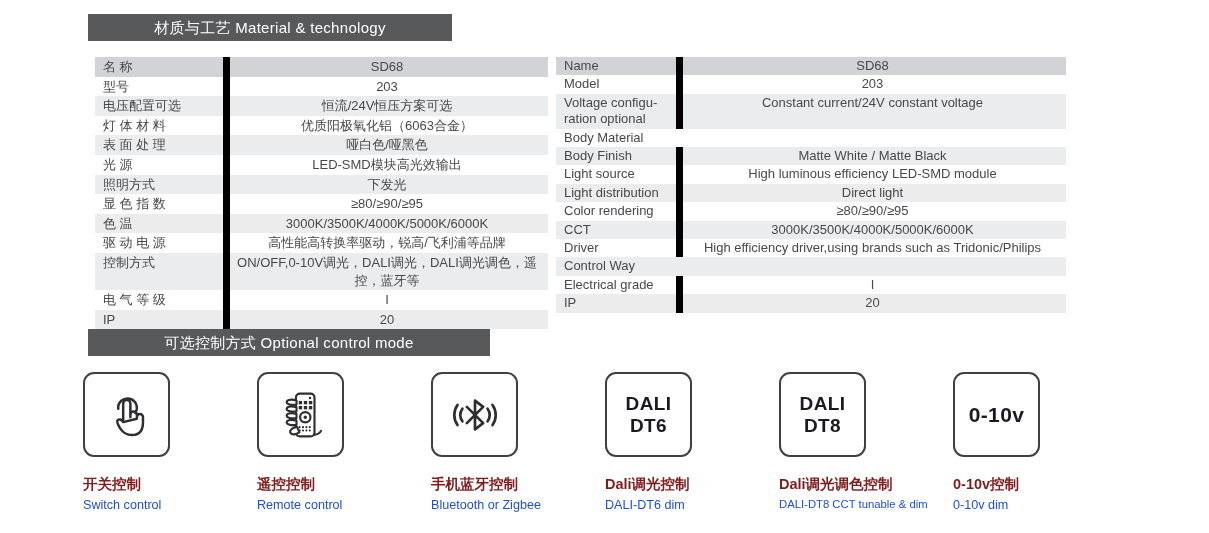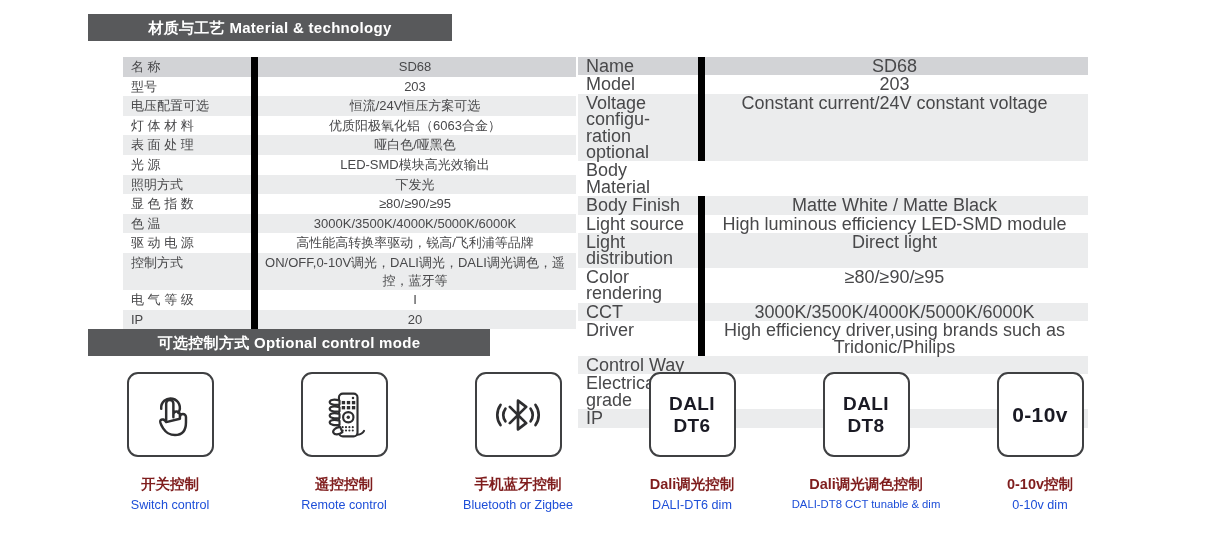--- a/index.html
+++ b/index.html
@@ -3,43 +3,43 @@
 <meta charset="utf-8">
 <style>
   * { margin:0; padding:0; box-sizing:border-box; }
   html,body { background:#ffffff; }
   body { font-family:"Liberation Sans","DejaVu Sans",sans-serif; }
   .page { position:relative; width:1209px; height:533px; background:#ffffff; overflow:hidden; }
 
   
   .section-bar {
     position:absolute; height:27px; background:#58595B; color:#ffffff;
-    font-size:15px; font-weight:bold; line-height:27px; text-align:center;
+    font-size:15px; font-weight:normal; line-height:27px; text-align:center;
     letter-spacing:.3px;
   }
   .bar-material { left:88px; top:14px; width:364px; }
   .bar-control  { left:88px; top:329px; width:402px; }
 
   
   .spec-table { position:absolute; top:57px; color:#48484A; }
-  .spec-table-cn { left:95px;  width:453px; font-size:13px;margin-left:28px; }
-  .spec-table-en { left:578px; width:510px; font-size:18px; }
+  .spec-table-cn { left:95px;  width:453px; font-size:13px; }
+  .spec-table-en { left:556px; width:510px; font-size:13px; }
   .spec-row { display:flex; align-items:stretch; }
   .spec-table .spec-row:nth-child(odd) { background:#EBECED; }
   .spec-table .spec-row:first-child   { background:#D2D3D6; }
   .spec-label, .spec-value { padding:1px 4px 1px 8px; white-space:pre-line; }
   .spec-table-cn .spec-label, .spec-table-cn .spec-value { line-height:17.6px; }
   .spec-table-en .spec-label, .spec-table-en .spec-value { line-height:16.4px; }
   .spec-label { flex:0 0 128px; }
   .spec-table-en .spec-label { flex:0 0 120px; }
   .spec-value { flex:1 1 auto; border-left:7px solid #000000; padding-left:0;text-align:center; }
 
   
   .control-modes { position:absolute; left:83px; top:372px; width:1044px; display:flex; }
-  .control-mode { width:174px; display:flex; flex-direction:column; align-items:center; }
+  .control-mode { width:174px; display:flex; flex-direction:column; }
   .icon-box {
     width:87px; height:85px; border:2.4px solid #3F4042; border-radius:11px;
     display:flex; align-items:center; justify-content:center; background:#fff;
   }
   .icon-box svg { display:block; }
   .badge-text {
     font-weight:bold; font-size:19px; line-height:1.12; color:#1A1A24;
     text-align:center; white-space:pre-line; letter-spacing:.4px;
   }
   .badge-wide { font-size:21px; }

